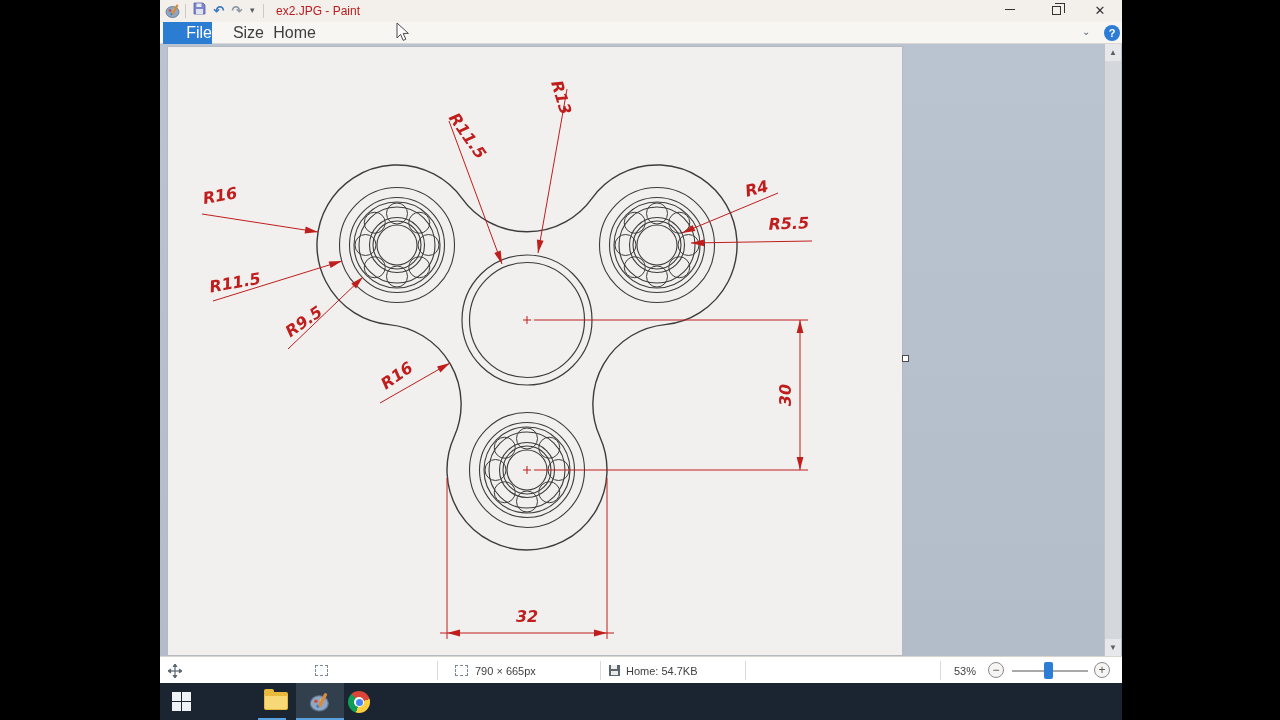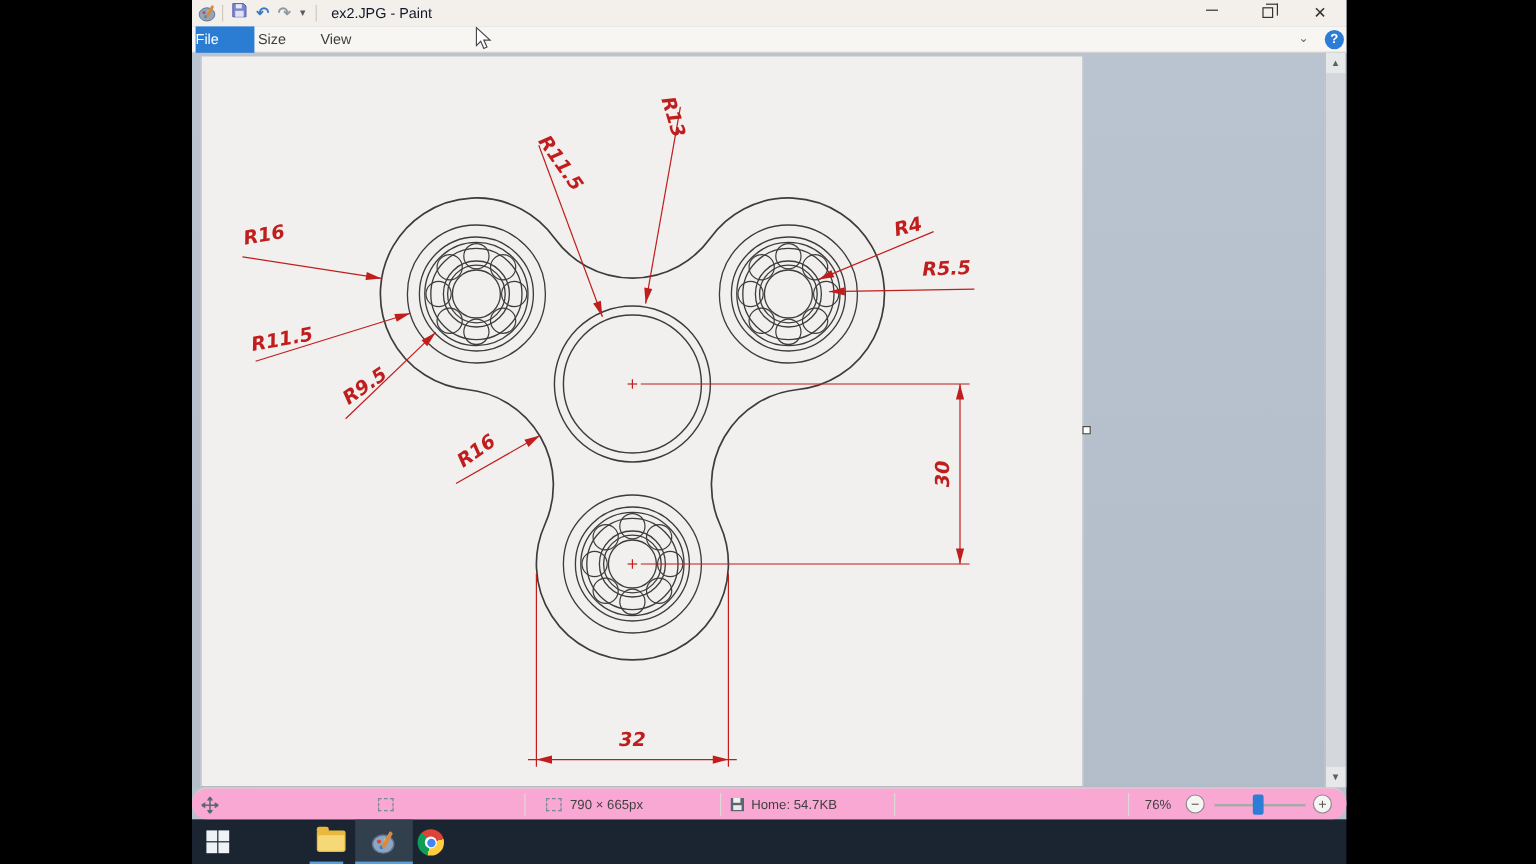--- a/index.html
+++ b/index.html
@@ -11,48 +11,48 @@
   
   .window { position:absolute; left:0; top:0; width:962px; height:683px; background:#b7c1cd; }
 
   .titlebar { position:absolute; left:0; top:0; width:100%; height:22px; background:#f3f0ec; }
   .qat-logo { position:absolute; left:5px; top:3px; }
   .tb-sep { position:absolute; top:4px; width:1px; height:14px; background:#cfc9c1; }
   .qat-btn { position:absolute; top:2px; width:18px; height:18px; text-align:center; line-height:18px; font-size:13px; }
   .undo-glyph { color:#3a7abf; font-weight:bold; }
   .redo-glyph { color:#8d99a6; font-weight:bold; }
   .qat-chevron { position:absolute; top:5px; font-size:9px; color:#5a5a5a; }
-  .win-title { position:absolute; top:4px; font-size:12px; color:#0f172a; white-space:nowrap; }
+  .win-title { position:absolute; top:4px; font-size:12px; color:#b91c1c; white-space:nowrap; }
   .winbtn { position:absolute; top:0; height:22px; width:36px; text-align:center; color:#333; }
   .winbtn .bar { display:inline-block; width:10px; height:1px; background:#333; margin-bottom:4px; }
   .restore-sq { position:relative; display:inline-block; width:9px; height:9px; border:1px solid #333; margin-top:6px; background:#f3f0ec; }
   .restore-sq:before { content:""; position:absolute; left:2px; top:-4px; width:9px; height:9px; border:1px solid #333; border-left:none; border-bottom:none; }
   .close-glyph { font-size:13px; line-height:22px; }
 
   .tabbar { position:absolute; left:0; top:22px; width:100%; height:22px; background:#f8f6f3; border-bottom:1px solid #d9d5d0; }
-  .tab { position:absolute; top:0; height:37px; line-height:22px; text-align:left; font-size:12px; color:#3e3e3e; }
+  .tab { position:absolute; top:0; height:37px; line-height:22px; text-align:right; font-size:16px; color:#3e3e3e; }
   .tab.active { background:#2b7cd3; color:#fff; }
   .ribbon-chevron { position:absolute; top:4px; font-size:10px; color:#5b6a78; }
   .help-btn { position:absolute; top:3px; width:16px; height:16px; border-radius:50%; background:#2d7cd6; color:#fff;
               font-size:11px; font-weight:bold; text-align:center; line-height:16px; }
 
   .workarea { position:absolute; left:0; top:44px; width:100%; height:612px;
               background:linear-gradient(#bac4d0,#b2bdc9); }
   .canvas { position:absolute; left:7px; top:2px; width:736px; height:610px; background:#f1f0ee;
             border:1px solid #b5bac1; }
   .canvas svg { display:block; }
   .resize-handle { position:absolute; left:742px; top:311px; width:7px; height:7px; background:#fff; border:1px solid #4a4a4a; }
 
   .vscroll { position:absolute; right:1px; top:0; width:17px; height:612px; background:#d4d7db; border-left:1px solid #bfc3c8; }
   .vscroll .arr { position:absolute; left:0; width:16px; height:17px; text-align:center; font-size:8px; color:#5c6066; line-height:17px; background:#e6e8ea; }
   .vscroll .arr.up { top:0; }
   .vscroll .arr.down { bottom:0; }
 
-  .statusbar { position:absolute; left:0; bottom:0; width:100%; height:27px; background:#f9a8d4; border-top:1px solid #d8d4d0;
-               font-size:11px; color:#3f3f3f;border-radius:13px; }
+  .statusbar { position:absolute; left:0; bottom:0; width:100%; height:27px; background:#ffffff; border-top:1px solid #d8d4d0;
+               font-size:11px; color:#3f3f3f; }
   .sb-sep { position:absolute; top:4px; width:1px; height:19px; background:#ddd9d5; }
   .sb-text { position:absolute; top:8px; white-space:nowrap; }
   .dashed-rect { position:absolute; width:13px; height:11px; border:1px dashed #7a8794; }
   .disk-icon { position:absolute; width:11px; height:11px; background:#5b6770; }
   .disk-icon:before { content:""; position:absolute; left:2px; top:0; width:6px; height:4px; background:#f1efec; }
   .disk-icon:after { content:""; position:absolute; left:2px; bottom:1px; width:7px; height:4px; background:#eceae7; }
   .zoom-btn { position:absolute; top:5px; width:16px; height:16px; border:1px solid #8b8b8b; border-radius:50%;
               text-align:center; line-height:14px; font-size:12px; color:#555; background:#f7f5f3; }
   .zoom-track { position:absolute; top:13px; width:76px; height:2px; background:#a9a9a9; }
   .zoom-thumb { position:absolute; top:5px; width:9px; height:17px; background:#2d7cd6; border-radius:2px; }
@@ -108,21 +108,21 @@
         <span class="win-title" style="left:116px">ex2.JPG - Paint</span>
 
         <span class="winbtn" style="left:832px"><span class="bar"></span></span>
         <span class="winbtn" style="left:878px"><span class="restore-sq"></span></span>
         <span class="winbtn" style="left:922px"><span class="close-glyph">✕</span></span>
       </div>
 
       <div class="tabbar">
         <span class="tab active" style="left:3px;width:49px">File</span>
         <span class="tab" style="left:55px;width:49px">Size</span>
-        <span class="tab" style="left:107px;width:49px">View</span>
+        <span class="tab" style="left:107px;width:49px">Home</span>
         <span class="ribbon-chevron" style="left:922px">⌄</span>
         <span class="help-btn" style="left:944px">?</span>
       </div>
 
       <div class="workarea">
         <div class="canvas">
           <svg width="734" height="608" viewBox="168 47 734 608">
               <path d="M 389.06 324.58 A 80 80 0 1 1 462.00 198.36 A 80 80 0 0 0 592.00 198.36 A 80 80 0 1 1 664.94 324.58 A 80 80 0 0 0 599.94 437.08 A 80 80 0 1 1 454.06 437.08 A 80 80 0 0 0 389.06 324.58 Z" fill="none" stroke="#3c3c3c" stroke-width="1.4"></path>
               <circle cx="527" cy="320" r="65" fill="none" stroke="#3c3c3c" stroke-width="1.2"></circle>
               <circle cx="527" cy="320" r="57.5" fill="none" stroke="#3c3c3c" stroke-width="1.2"></circle>
@@ -233,21 +233,21 @@
         </svg>
         <span class="dashed-rect" style="left:155px;top:8px"></span>
         <span class="sb-sep" style="left:277px"></span>
         <span class="dashed-rect" style="left:295px;top:8px"></span>
         <span class="sb-text" style="left:315px">790 × 665px</span>
         <span class="sb-sep" style="left:440px"></span>
         <span class="disk-icon" style="left:449px;top:8px"></span>
         <span class="sb-text" style="left:466px">Home: 54.7KB</span>
         <span class="sb-sep" style="left:585px"></span>
         <span class="sb-sep" style="left:780px"></span>
-        <span class="sb-text" style="left:794px">76%</span>
+        <span class="sb-text" style="left:794px">53%</span>
         <span class="zoom-btn" style="left:828px">−</span>
         <span class="zoom-track" style="left:852px"></span>
         <span class="zoom-thumb" style="left:884px"></span>
         <span class="zoom-btn" style="left:934px">+</span>
       </div>
     </div>
 
     <div class="taskbar">
       <div class="tb-item" style="left:0;width:44px">
         <span class="start-grid">

